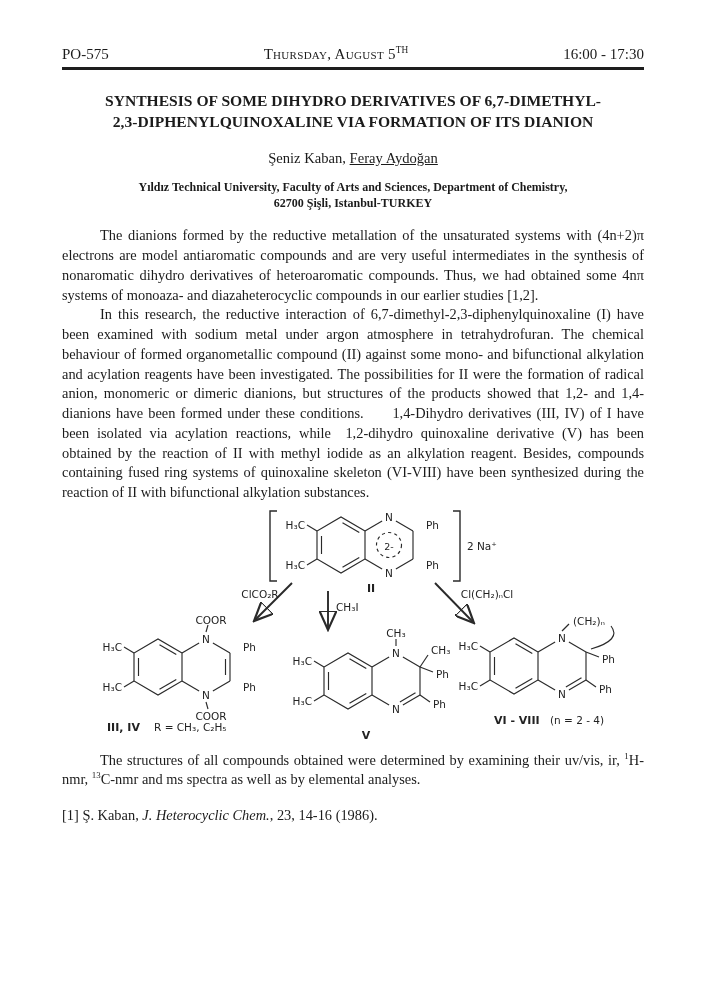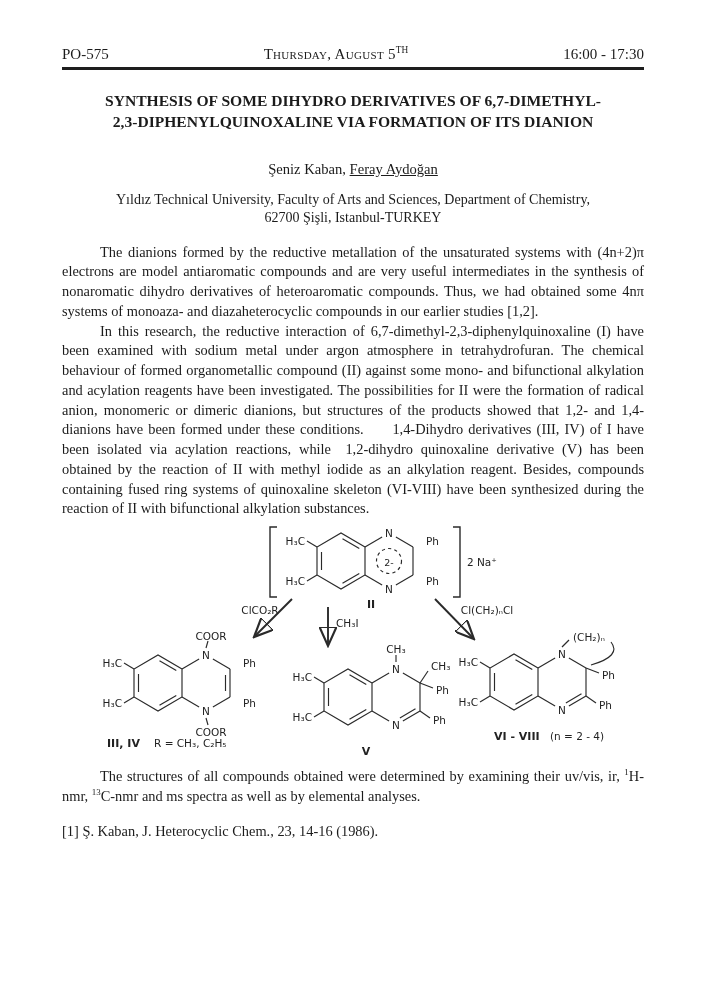--- a/index.html
+++ b/index.html
@@ -11,27 +11,27 @@
   }
   
   .header{
     display:flex;justify-content:space-between;align-items:flex-end;
     border-bottom:3px solid #1e1e1e;padding-bottom:4px;
     font-size:15px;
   }
   .run-sc{font-variant:small-caps;letter-spacing:0.3px;}
   .run-sup{vertical-align:super;font-size:0.62em;line-height:0;}
   .run-isup{vertical-align:super;font-size:0.62em;line-height:0;font-style:italic;}
-  .run-i{margin-top:18px;}
+  .run-i{font-style:italic;margin-top:18px;}
   .run-b{font-weight:normal;}
   .run-u{text-decoration:underline;}
   
   .title{font-weight:bold;text-align:center;font-size:15.6px;line-height:1.34;margin-top:21px;}
-  .authors{text-align:center;font-size:14.6px;margin-top:28px;}
-  .affil{text-align:center;font-size:14px;line-height:1.32;}
+  .authors{text-align:center;font-size:14.6px;margin-top:17px;}
+  .affil{text-align:center;font-size:12px;line-height:1.32;font-weight:bold;}
   .affil.first{margin-top:13px;}
   
   p.body{
     font-size:14.4px;line-height:1.37;text-align:justify;
     margin:0;
   }
   p.ind{text-indent:38px;}
   p.first{margin-top:15px;}
   .ack{font-style:italic;font-size:14.4px;line-height:1.42;text-align:justify;margin:17px 0 0 0;}
   .refs{margin-top:15px;}

